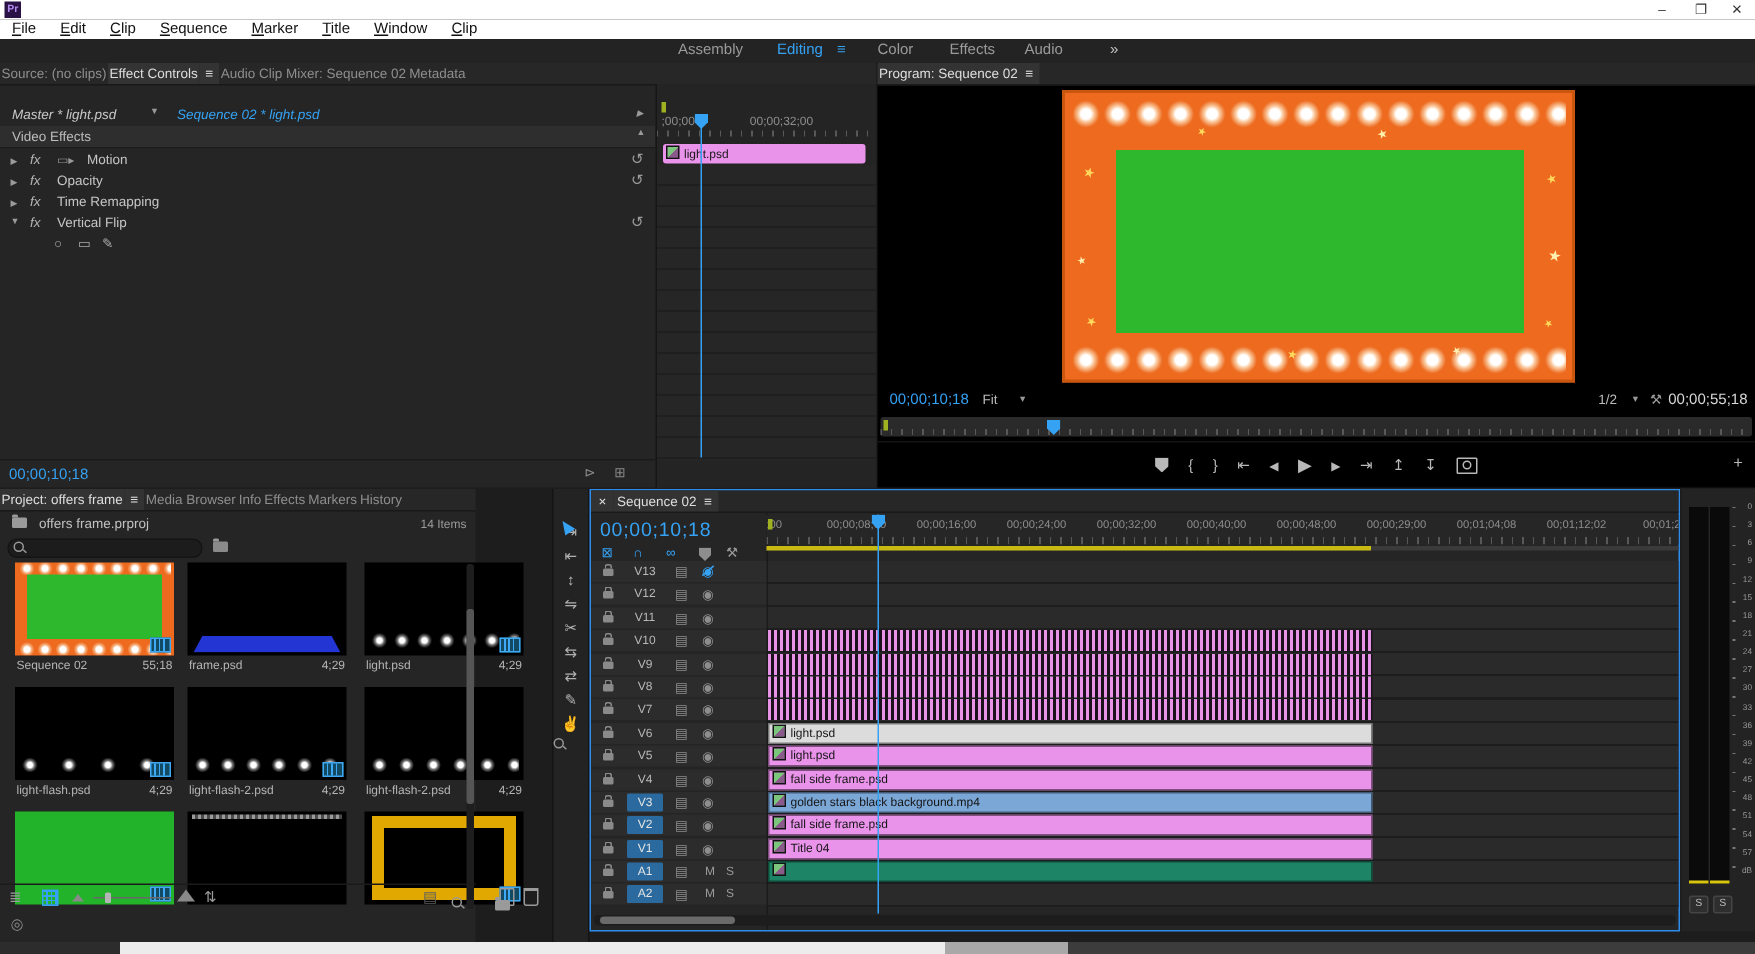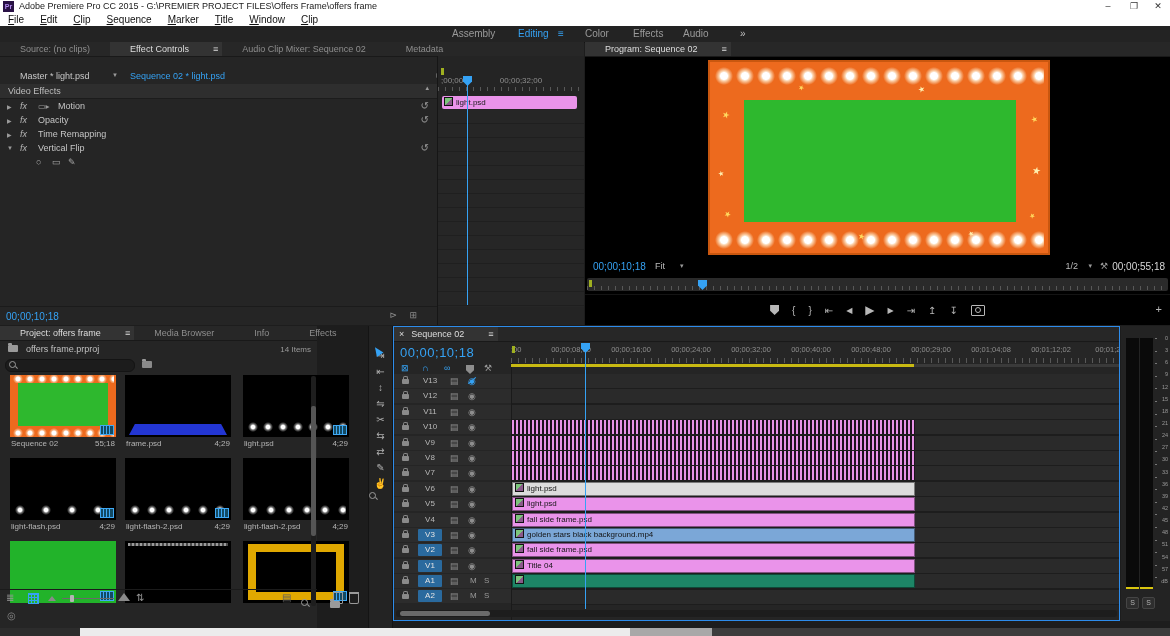--- a/index.html
+++ b/index.html
@@ -16,21 +16,21 @@
   .menubar{position:absolute;left:0;top:13px;width:100%;height:13px;background:#ffffff;display:flex;align-items:center;}
   .menubar span{font-size:10px;color:#111;padding:0 8px;display:inline-block;line-height:13px;}
   .menubar span::first-letter{text-decoration:underline;}
   
   .wsbar{position:absolute;left:0;top:26px;width:100%;height:16px;background:#232323;border-bottom:1px solid #141414;}
   .wsbar .tab{position:absolute;top:0;font-size:10px;color:#9a9a9a;line-height:16px;}
   .wsbar .tab.active{color:#35a2f4;text-align:center;}
   
   .panel{position:absolute;background:#252525;}
   .ptabs{position:absolute;left:0;top:0;right:0;height:14px;background:#272727;border-bottom:1px solid #191919;display:flex;}
-  .ptab{font-size:9px;color:#8e8e8e;line-height:14px;padding:0 20px;white-space:nowrap;}
+  .ptab{font-size:9px;color:#8e8e8e;line-height:14px;padding:0 1px;white-space:nowrap;}
   .ptab.active{background:#333333;color:#dedede;}
   .pmenu{font-size:9px;color:#8e8e8e;line-height:14px;padding-right:6px;}
   
   .ec-row{position:absolute;left:0;width:437px;height:14px;font-size:9px;color:#c5c5c5;}
   .ec-row .tri{position:absolute;left:7px;top:3px;font-size:6px;color:#9a9a9a;}
   .ec-row .fx{position:absolute;left:20px;top:1px;font-style:italic;color:#b5b5b5;font-size:9px;}
   .ec-row .nm{position:absolute;left:38px;top:1px;}
   .ec-row .rst{position:absolute;right:8px;top:0px;color:#9a9a9a;font-size:10px;}
   .minirow{font-size:8px;color:#8e8e8e;}
   .miniclip{position:absolute;left:4px;top:40px;right:7px;height:13px;background:#ea93ea;border-radius:2px;
@@ -108,21 +108,20 @@
   .sbtn{position:absolute;width:11px;height:10px;background:#2e2e2e;border:1px solid #454545;border-radius:2px;
         color:#b5b5b5;font-size:7px;text-align:center;line-height:10px;}
 </style>
 </head>
 <body>
 
 <div id="app">
 
   <div class="titlebar">
     <div class="appicon">Pr</div>
-    <div class="wtitle">Adobe Premiere Pro CC 2015 - G:\PREMIER PROJECT FILES\Offers Frame\offers frame</div>
     <div class="wctl" style="right:52px;">–</div>
     <div class="wctl" style="right:26px;">❐</div>
     <div class="wctl" style="right:2px;">✕</div>
   </div>
 
   <div class="menubar">
 
   <span>File</span>
       <span>Edit</span>
       <span>Clip</span>
@@ -145,21 +144,21 @@
 
   <div class="panel" style="left:0;top:42px;width:584px;height:283px;">
     <div class="ptabs">
       <span class="ptab">Source: (no clips)</span>
       <span class="ptab active">Effect Controls</span>
       <span class="ptab active pmenu" style="padding:0 4px;">≡</span>
       <span class="ptab">Audio Clip Mixer: Sequence 02</span>
       <span class="ptab">Metadata</span>
     </div>
 
-    <div class="abs" style="left:12px;top:26px;width:437px;height:16px;font-size:9px;">
+    <div class="abs" style="left:0;top:26px;width:437px;height:16px;font-size:9px;font-style:italic;">
       <span class="abs" style="left:8px;top:3px;color:#c8c8c8;">Master * light.psd</span>
       <span class="abs" style="left:100px;top:4px;font-size:6px;color:#9a9a9a;">▼</span>
       <span class="abs tc" style="left:118px;top:3px;">Sequence 02 * light.psd</span>
       <span class="abs" style="right:8px;top:3px;font-size:6px;color:#9a9a9a;">▶</span>
     </div>
 
     <div class="ec-row" style="top:42px;background:#2e2e2e;border-bottom:1px solid #1c1c1c;">
       <span class="abs" style="left:8px;top:2px;color:#bdbdbd;">Video Effects</span>
       <span class="rst" style="font-size:7px;">▴</span>
     </div>

